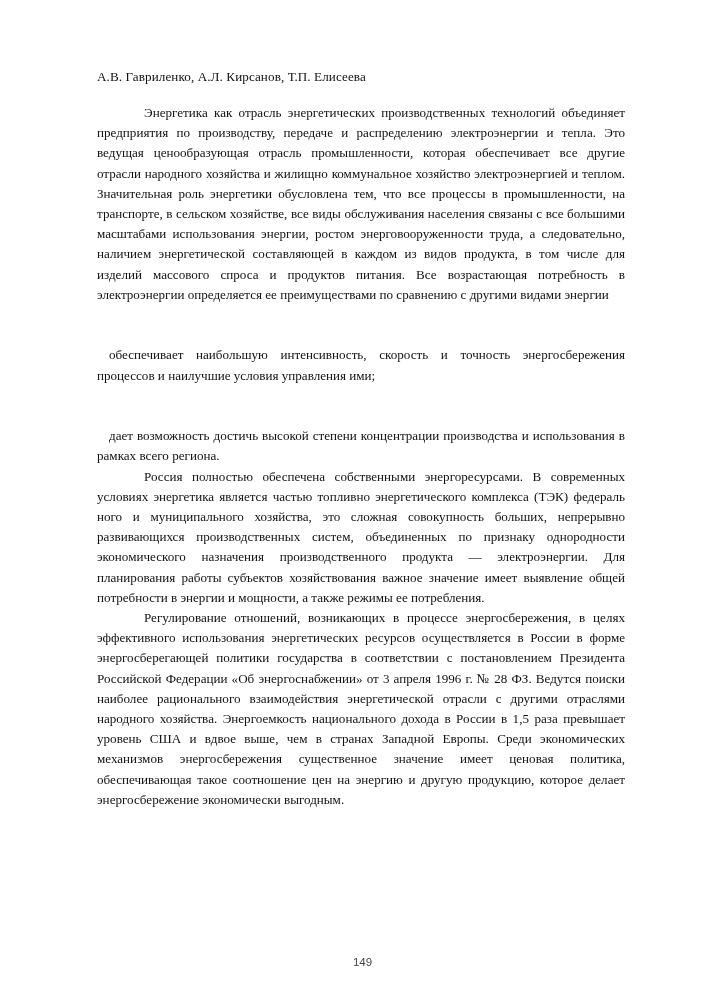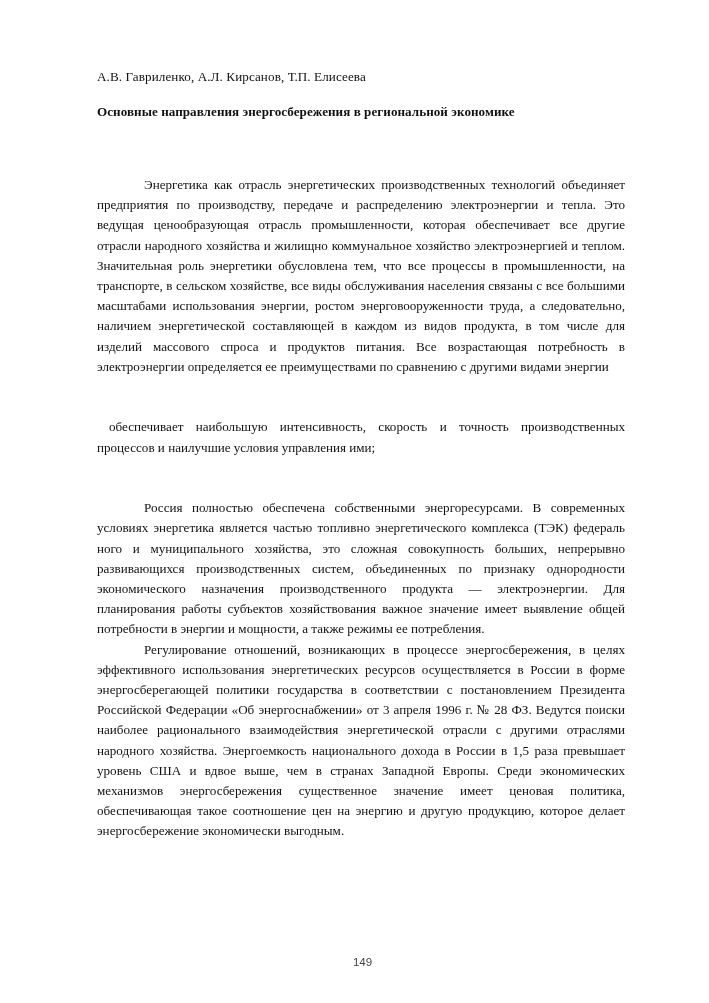--- a/index.html
+++ b/index.html
@@ -73,36 +73,36 @@
 </style>
 </head>
 <body>
 
 <div class="page">
 
   <div class="content">
 
     <div class="authors">А.В. Гавриленко, А.Л. Кирсанов, Т.П. Елисеева</div>
 
-    <div class="title">Основные направления энергосбережения  в региональной экономике</div>
 
     <p class="body">Энергетика как отрасль энергетических производственных технологий объединяет предприятия по производству, передаче и распределению электроэнергии и тепла. Это ведущая ценообразующая отрасль промышленности, которая обеспечивает все другие отрасли народного хозяйства и жилищно коммунальное хозяйство электроэнергией и теплом. Значительная  роль энергетики обусловлена тем, что все процессы в промышленности, на транспорте, в сельском хозяйстве, все виды обслуживания населения связаны с все большими масштабами использования энергии, ростом энерговооруженности труда, а следовательно, наличием энергетической составляющей в каждом из видов продукта, в том числе для изделий массового спроса и продуктов питания. Все возрастающая потребность в электроэнергии определяется ее преимуществами по сравнению с другими видами энергии</p>
 
     <div class="gap-sm"></div>
 
 
     <div class="gap-sm"></div>
 
-    <p class="list-item wide">обеспечивает наибольшую интенсивность, скорость и точность производственных процессов и наилучшие условия управления ими;</p>
+    <p class="list-item wide">обеспечивает наибольшую интенсивность, скорость и точность энергосбережения процессов и наилучшие условия управления ими;</p>
 
     <div class="gap-sm"></div>
 
 
     <div class="gap-sm"></div>
 
+    <p class="list-item wide">дает возможность достичь высокой степени концентрации производства и использования в рамках всего региона.</p>
 
     <p class="body">Россия полностью обеспечена собственными энергоресурсами. В современных условиях энергетика является частью топливно энергетического комплекса (ТЭК) федераль ного и муниципального хозяйства, это сложная совокупность больших, непрерывно развивающихся производственных систем, объединенных по признаку однородности экономического назначения производственного продукта — электроэнергии. Для планирования работы субъектов хозяйствования важное значение имеет выявление общей потребности в энергии и мощности, а также режимы ее потребления.</p>
 
     <p class="body">Регулирование отношений, возникающих в процессе энергосбережения, в целях эффективного использования энергетических ресурсов осуществляется в России в форме энергосберегающей политики государства в соответствии с постановлением Президента Российской Федерации «Об энергоснабжении» от 3 апреля 1996 г. № 28 ФЗ. Ведутся поиски наиболее рационального взаимодействия энергетической отрасли с другими отраслями народного хозяйства. Энергоемкость национального дохода в России в 1,5 раза превышает уровень США и вдвое выше, чем в странах Западной Европы. Среди экономических механизмов энергосбережения существенное значение имеет ценовая политика, обеспечивающая такое соотношение цен на энергию и другую продукцию, которое делает энергосбережение экономически выгодным.</p>
 
 
   </div>
 
   <div class="pagenum">149</div>
 

